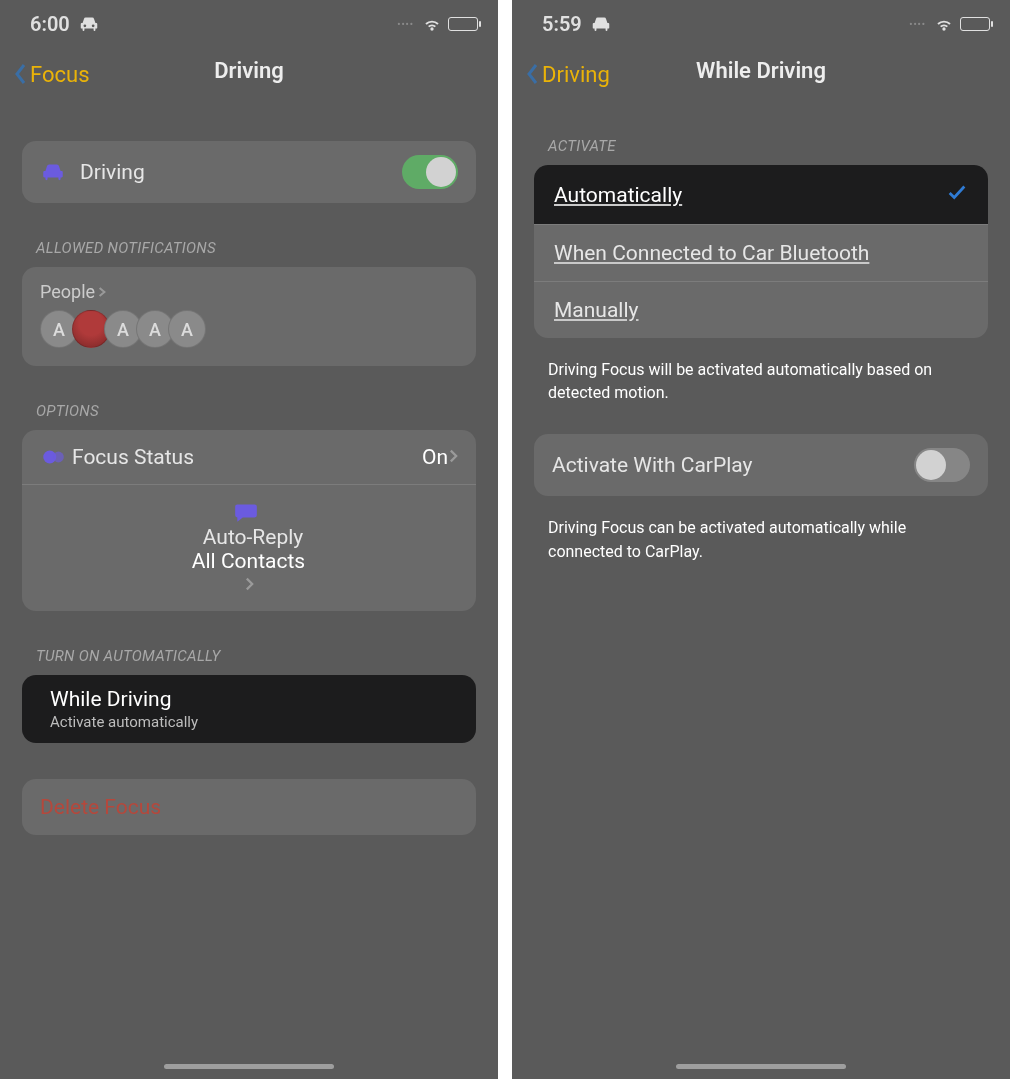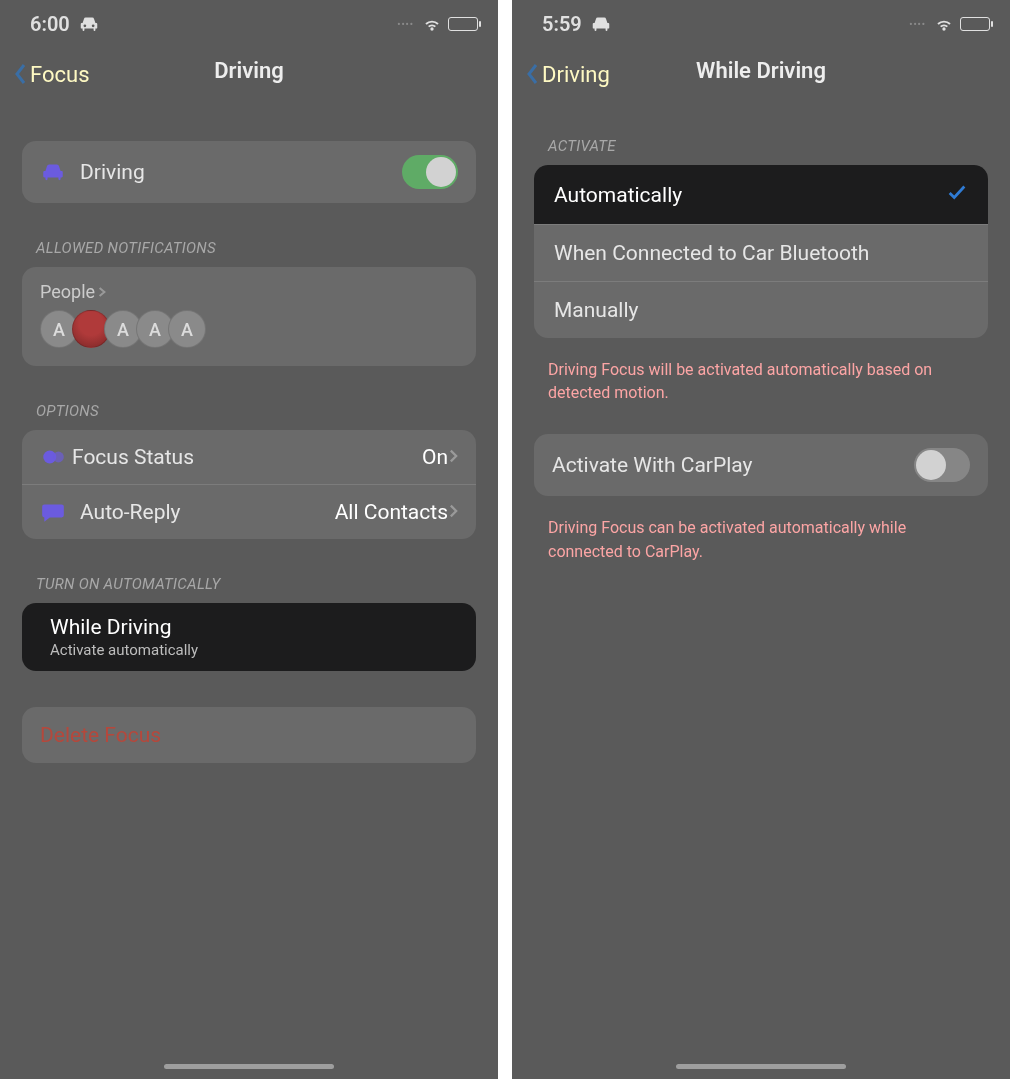--- a/index.html
+++ b/index.html
@@ -49,51 +49,51 @@
   .nav {
     display: flex;
     align-items: center;
     justify-content: center;
     position: relative;
     padding: 16px 12px 28px 12px;
   }
   .nav .back {
     position: absolute; left: 12px; top: 50%; transform: translateY(-60%);
     display: flex; align-items: center; gap: 2px;
-    color: #fef9c3; font-size: 22px;
+    color: #eab308; font-size: 22px;
   }
   .nav .back svg { width: 16px; height: 24px; fill: none; stroke:#3a6ea5; stroke-width:3; }
   .nav .title { font-size: 22px; font-weight: 600; color: #ededed; }
   
   .content { padding: 0 22px; }
   .group {
     background: #6a6a6a;
     border-radius: 14px;
     margin-bottom: 10px;
     overflow: hidden;
   }
   .group.dark { background: #1c1c1d; }
   .row {
     display: flex; align-items: center; padding: 14px 18px;
     font-size: 21px; color: #e6e6e6;
     position: relative;
   }
-  .row + .row { border-top: 0.5px solid rgba(255,255,255,0.12); }
+  .row + .row { border-top: 0.5px solid rgba(255,255,255,0.12); flex-direction: column; }
   .row .icon { width: 32px; display:flex; align-items:center; }
   .row .icon svg { width: 26px; height: 26px; }
   .row .label { flex: 1; }
   .row .val { color: #ffffff; font-size: 21px; margin-right: 1px; }
   .row .chev { color:#9a9a9a; }
   .row .chev svg { width: 9px; height: 16px; fill:none; stroke:#9a9a9a; stroke-width:2.5;}
   .section-header {
     font-size: 15px; color: #a8a8a8; text-transform: uppercase;
     padding: 26px 14px 10px 14px; letter-spacing: 0.3px; font-style: italic;
   }
   .section-footer {
-    font-size: 16px; color: #fca5a5; padding: 10px 14px 0 14px; line-height: 1.45;
+    font-size: 16px; color: #ffffff; padding: 10px 14px 0 14px; line-height: 1.45;
   }
   
   .top-row { margin-top: 30px; }
   .switch {
     width: 56px; height: 34px; border-radius: 20px; position: relative;
   }
   .switch.on { background: #5fab66; }
   .switch.off { background: #868686; }
   .switch .knob {
     position: absolute; top: 2px; width: 30px; height: 30px; background: #d2d2d2;
@@ -283,21 +283,21 @@
       <svg viewBox="0 0 12 24">
           <polyline points="10,3 3,12 10,21"></polyline>
         </svg>
       <span>Driving</span>
     </div>
     <div class="title">While Driving</div>
   </div>
 
   <div class="content">
     <div class="section-header">ACTIVATE</div>
-    <div class="group" style="overflow:visible;border-radius:14px;">
+    <div class="group" style="overflow:visible;border-radius:14px;text-decoration:underline;">
       <div class="list-row selected" style="border-top-left-radius:14px;border-top-right-radius:14px;">
         <span style="flex:1">Automatically</span>
         <span class="check"><svg viewBox="0 0 24 24">
               <polyline points="4,13 9,18 20,6"></polyline>
             </svg></span>
       </div>
       <div class="list-row">
         <span style="flex:1">When Connected to Car Bluetooth</span>
       </div>
       <div class="list-row" style="border-bottom-left-radius:14px;border-bottom-right-radius:14px;">

